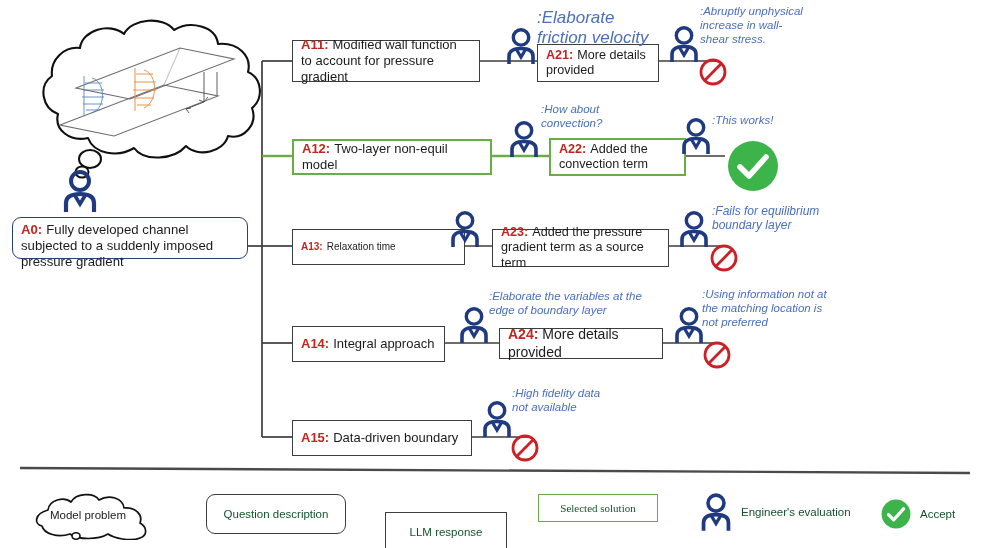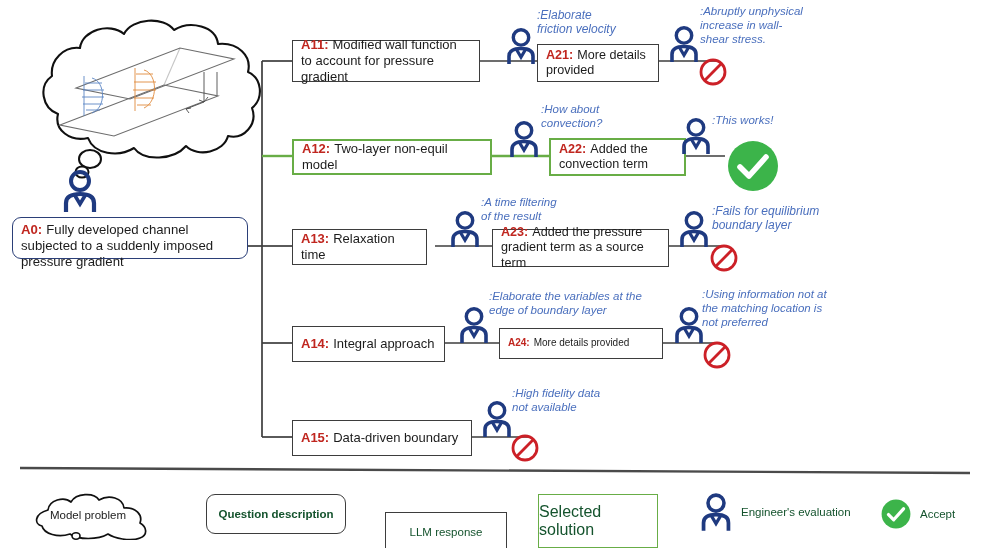--- a/index.html
+++ b/index.html
@@ -190,21 +190,21 @@
       <span class="code">A11:</span><span class="txt">Modified wall function to account for pressure gradient</span>
     </span>
   </div>
   <div class="person" style="left:505px; top:28px;">
     <svg width="32" height="36" viewBox="0 0 36 42">
       <circle cx="18" cy="11" r="9" fill="none" stroke="#1f3a80" stroke-width="4"></circle>
       <path d="M4,42 L4,33 C4,27 9,24 18,24 C27,24 32,27 32,33 L32,42" fill="none" stroke="#1f3a80" stroke-width="4.2"></path>
       <path d="M12,24 L18,34 L24,24" fill="none" stroke="#1f3a80" stroke-width="3.6"></path>
     </svg>
   </div>
-  <div class="q-label" style="left:537px; top:8px; width:120px; font-size:12px;">:Elaborate
+  <div class="q-label" style="left:537px; top:8px; width:120px; font-size:17px;">:Elaborate
 friction velocity</div>
   <div class="node" style="left:537px; top:44px; width:122px; height:38px; font-size:12.6px;">
     <span class="node-inner">
       <span class="code">A21:</span><span class="txt">More details provided</span>
     </span>
   </div>
   <div class="person" style="left:668px; top:26px;">
     <svg width="32" height="36" viewBox="0 0 36 42">
       <circle cx="18" cy="11" r="9" fill="none" stroke="#1f3a80" stroke-width="4"></circle>
       <path d="M4,42 L4,33 C4,27 9,24 18,24 C27,24 32,27 32,33 L32,42" fill="none" stroke="#1f3a80" stroke-width="4.2"></path>
@@ -248,34 +248,32 @@
     </svg>
   </div>
   <div class="q-label" style="left:712px; top:114px; width:120px; font-size:11.5px;">:This works!</div>
   <div class="verdict" style="left:727px; top:140px;">
     <svg width="52" height="52" viewBox="0 0 52 52">
       <circle cx="26" cy="26" r="25" fill="#3cb44a"></circle>
       <path d="M13,27 L22,36 L39,17" fill="none" stroke="#ffffff" stroke-width="5.6" stroke-linecap="round" stroke-linejoin="round"></path>
     </svg>
   </div>
 
-  <div class="node" style="left:292px; top:229px; width:135px; height:36px; font-size:13px;">
+  <div class="node" style="left:292px; top:229px; width:173px; height:36px; font-size:10px;">
     <span class="node-inner">
       <span class="code">A13:</span><span class="txt">Relaxation time</span>
     </span>
   </div>
   <div class="person" style="left:449px; top:211px;">
     <svg width="32" height="36" viewBox="0 0 36 42">
       <circle cx="18" cy="11" r="9" fill="none" stroke="#1f3a80" stroke-width="4"></circle>
       <path d="M4,42 L4,33 C4,27 9,24 18,24 C27,24 32,27 32,33 L32,42" fill="none" stroke="#1f3a80" stroke-width="4.2"></path>
       <path d="M12,24 L18,34 L24,24" fill="none" stroke="#1f3a80" stroke-width="3.6"></path>
     </svg>
   </div>
-  <div class="q-label" style="left:481px; top:196px; width:130px; font-size:11.5px;">:A time filtering
-of the result</div>
   <div class="node" style="left:492px; top:229px; width:177px; height:38px; font-size:12.6px;">
     <span class="node-inner">
       <span class="code">A23:</span><span class="txt">Added the pressure gradient term as a source term</span>
     </span>
   </div>
   <div class="person" style="left:678px; top:211px;">
     <svg width="32" height="36" viewBox="0 0 36 42">
       <circle cx="18" cy="11" r="9" fill="none" stroke="#1f3a80" stroke-width="4"></circle>
       <path d="M4,42 L4,33 C4,27 9,24 18,24 C27,24 32,27 32,33 L32,42" fill="none" stroke="#1f3a80" stroke-width="4.2"></path>
       <path d="M12,24 L18,34 L24,24" fill="none" stroke="#1f3a80" stroke-width="3.6"></path>
@@ -297,21 +295,21 @@
   </div>
   <div class="person" style="left:458px; top:307px;">
     <svg width="32" height="36" viewBox="0 0 36 42">
       <circle cx="18" cy="11" r="9" fill="none" stroke="#1f3a80" stroke-width="4"></circle>
       <path d="M4,42 L4,33 C4,27 9,24 18,24 C27,24 32,27 32,33 L32,42" fill="none" stroke="#1f3a80" stroke-width="4.2"></path>
       <path d="M12,24 L18,34 L24,24" fill="none" stroke="#1f3a80" stroke-width="3.6"></path>
     </svg>
   </div>
   <div class="q-label" style="left:489px; top:290px; width:175px; font-size:11.5px;">:Elaborate the variables at the
 edge of boundary layer</div>
-  <div class="node" style="left:499px; top:328px; width:164px; height:31px; font-size:10px;">
+  <div class="node" style="left:499px; top:328px; width:164px; height:31px; font-size:14px;">
     <span class="node-inner">
       <span class="code">A24:</span><span class="txt">More details provided</span>
     </span>
   </div>
   <div class="person" style="left:673px; top:307px;">
     <svg width="32" height="36" viewBox="0 0 36 42">
       <circle cx="18" cy="11" r="9" fill="none" stroke="#1f3a80" stroke-width="4"></circle>
       <path d="M4,42 L4,33 C4,27 9,24 18,24 C27,24 32,27 32,33 L32,42" fill="none" stroke="#1f3a80" stroke-width="4.2"></path>
       <path d="M12,24 L18,34 L24,24" fill="none" stroke="#1f3a80" stroke-width="3.6"></path>
     </svg>
@@ -356,32 +354,32 @@
   <div class="legend-item" style="left:26px; top:488px;">
     <svg width="128" height="52" viewBox="0 0 128 52">
       <path d="M22,22 C23,12 38,8 45,14 C50,5 68,4 73,12 C83,6 97,10 98,20
                C110,19 117,27 114,35 C121,39 122,47 114,50
                C104,54 88,50 82,46 C72,52 52,52 44,46
                C32,50 18,46 16,38 C8,36 8,26 22,22 Z" fill="#ffffff" stroke="#101010" stroke-width="1.7" stroke-linejoin="round"></path>
       <ellipse cx="50" cy="48" rx="4" ry="3.2" fill="#ffffff" stroke="#101010" stroke-width="1.6"></ellipse>
       <text x="62" y="31" font-family="Liberation Sans, sans-serif" font-size="11.5" fill="#1c1c1c" text-anchor="middle">Model problem</text>
     </svg>
   </div>
-  <div class="legend-item" style="left:206px; top:494px;font-weight:bold;">
+  <div class="legend-item" style="left:206px; top:494px;">
     <div class="legend-box rounded" style="width:140px; height:40px; font-size:11.5px;">
       <span>Question description</span>
     </div>
   </div>
   <div class="legend-item" style="left:385px; top:512px;">
     <div class="legend-box" style="width:122px; height:40px; font-size:11.5px;">
       <span>LLM response</span>
     </div>
   </div>
   <div class="legend-item" style="left:538px; top:494px;">
-    <div class="legend-box green" style="width:120px; height:54px; font-size:16px;">
+    <div class="legend-box green" style="width:120px; height:28px; font-size:11px;font-family:Liberation Serif, serif;">
       <span>Selected solution</span>
     </div>
   </div>
   <div class="legend-item" style="left:881px; top:499px;">
     <svg width="30" height="30" viewBox="0 0 52 52">
       <circle cx="26" cy="26" r="25" fill="#3cb44a"></circle>
       <path d="M13,27 L22,36 L39,17" fill="none" stroke="#ffffff" stroke-width="5.6" stroke-linecap="round" stroke-linejoin="round"></path>
     </svg>
     <span class="legend-text" style="font-size:11.5px;">Accept</span>
   </div>

